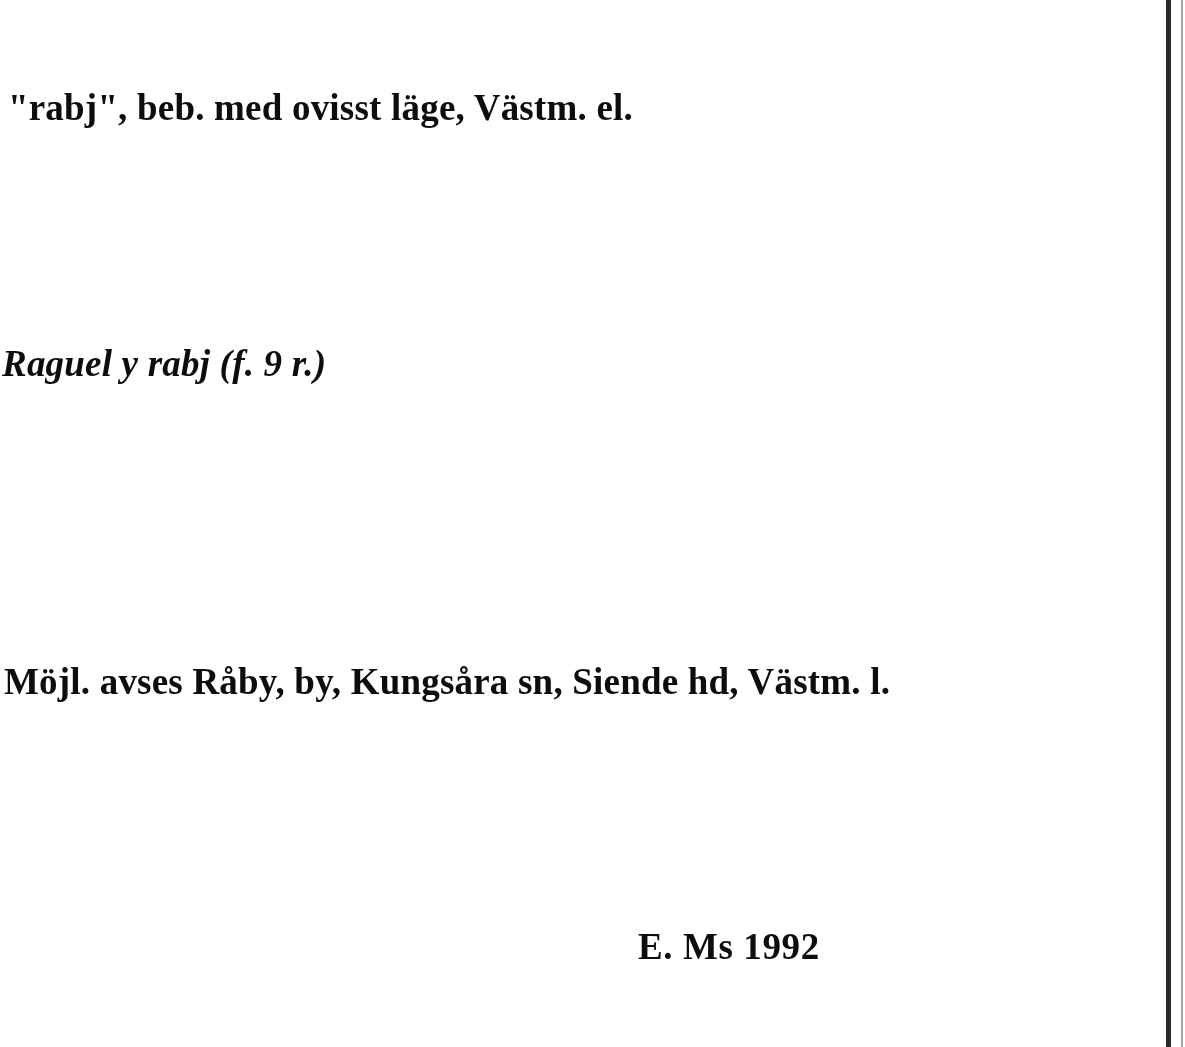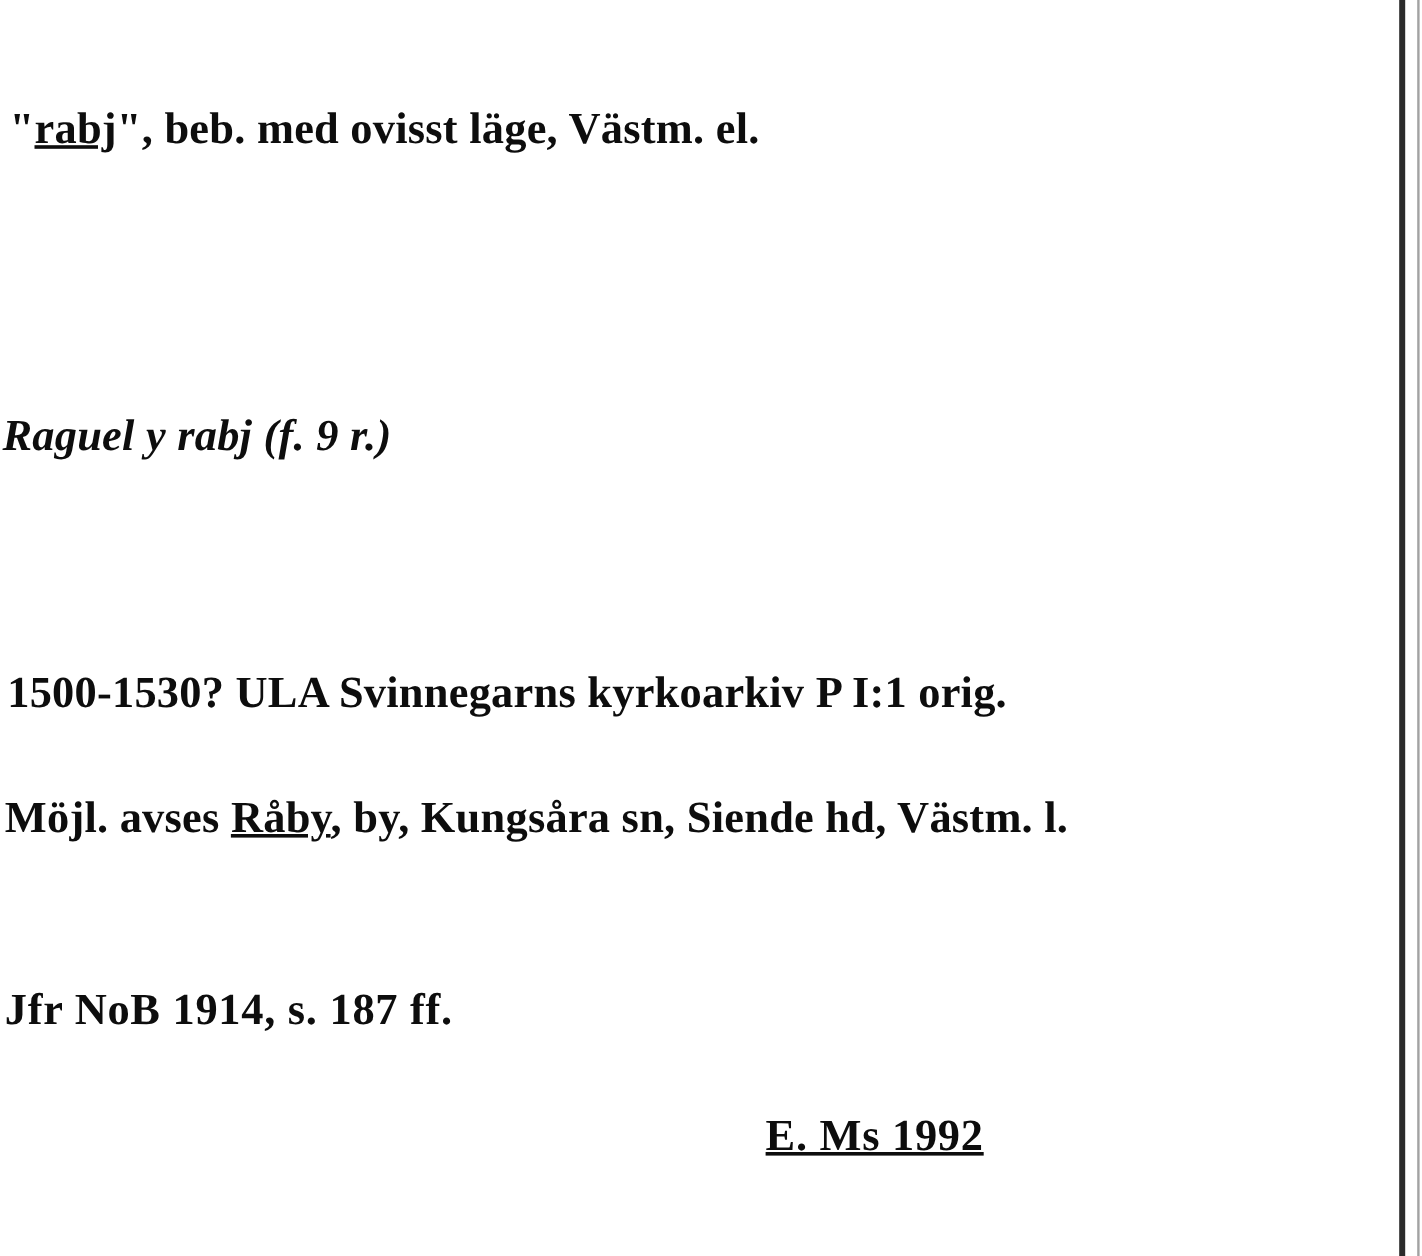--- a/index.html
+++ b/index.html
@@ -48,50 +48,47 @@
     font-weight: 700;
     letter-spacing: .2px;
     color: #0d0d0d;
   }
   .l-head     { left: 8px;   top: 86px;  font-size: 37px; }
   .l-head2    { left: 596px; top: 152px; font-size: 37px; }
   .l-raguel   { left: 2px;   top: 342px; font-size: 37px; font-style: italic; }
   .l-date     { left: 6px;   top: 556px; font-size: 37px; }
   .l-mojl     { left: 4px;   top: 660px; font-size: 37px; }
   .l-jfr      { left: 4px;   top: 820px; font-size: 37px; letter-spacing: .6px; }
-  .l-sign     { left: 638px; top: 925px; font-size: 37px; letter-spacing: .6px; text-decoration: underline; }
+  .l-sign     { left: 638px; top: 925px; font-size: 37px; letter-spacing: .6px; }
 
   .u {
-    text-decoration: underline;
     text-underline-offset: 2px;
     text-decoration-thickness: 3px;
     text-align: right;
   }
 </style>
 </head>
 <body>
 
 <div class="card">
 
   <div class="content">
 
     <div class="line l-head">
       <span>"</span><span class="u">rabj</span><span>", beb. med ovisst läge, Västm. el.</span>
     </div>
 
 
     <div class="line l-raguel">Raguel y rabj (f. 9 r.)</div>
 
-    <div class="line l-date">1500-1530? ULA Svinnegarns kyrkoarkiv P I:1 orig.</div>
 
     <div class="line l-mojl">
       <span>Möjl. avses </span><span class="u">Råby</span><span>, by, Kungsåra sn, Siende hd, Västm. l.</span>
     </div>
 
-    <div class="line l-jfr">Jfr NoB 1914, s. 187 ff.</div>
 
     <div class="line l-sign">E. Ms 1992</div>
 
   </div>
 
   <div class="right-rule"></div>
   <div class="right-rule outer"></div>
 
 </div>
 

